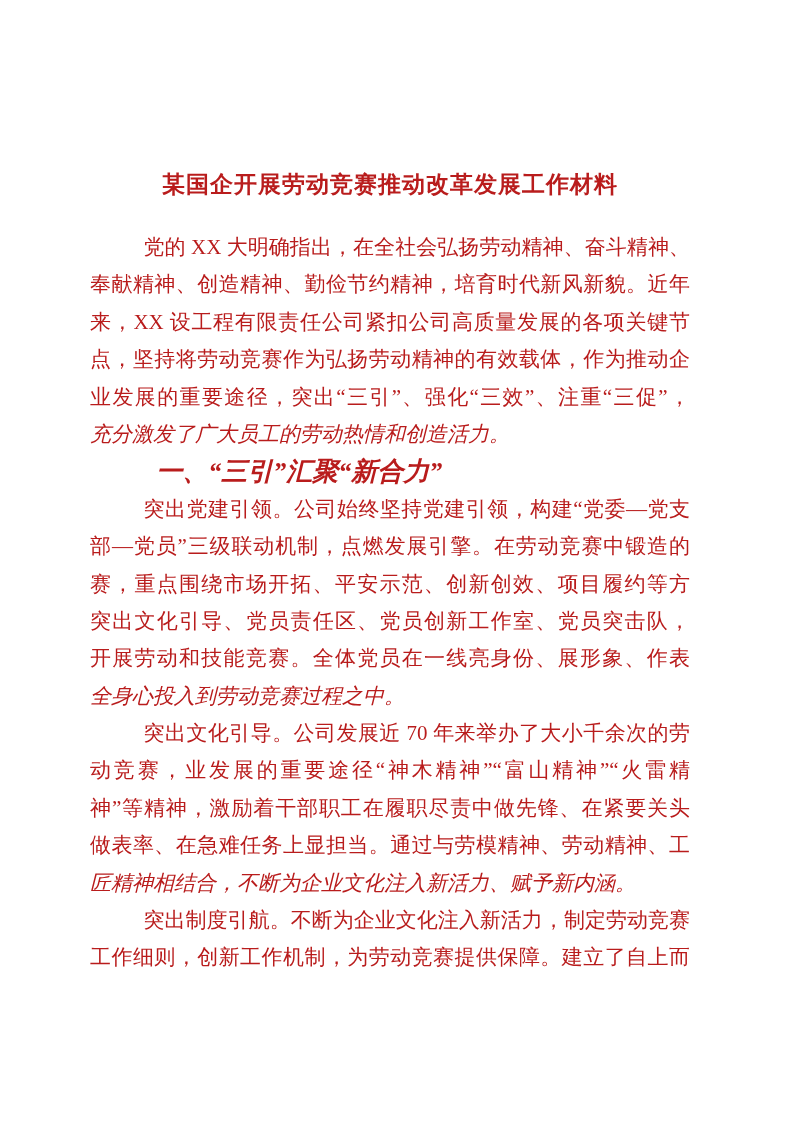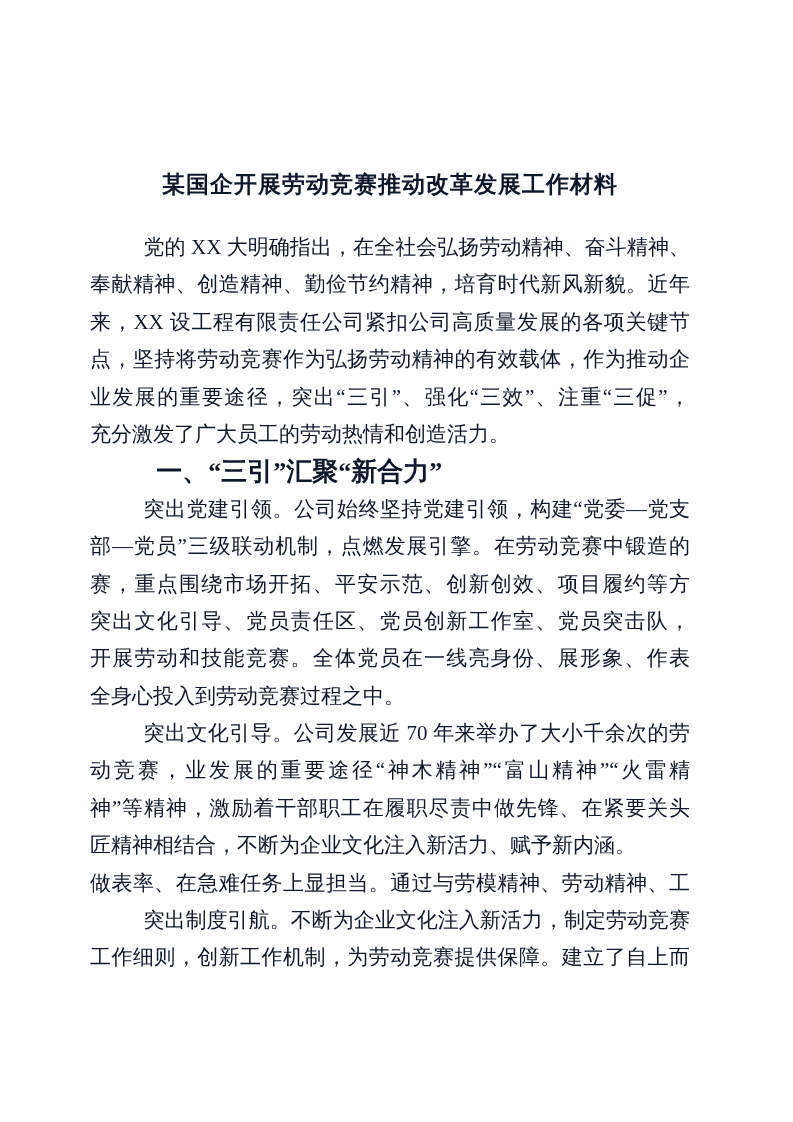--- a/index.html
+++ b/index.html
@@ -5,21 +5,21 @@
   html, body {
     margin: 0;
     padding: 0;
     background: #ffffff;
   }
   .page {
     position: relative;
     width: 793px;
     height: 1122px;
     background: #ffffff;
-    color: #0f172a;
+    color: #b91c1c;
     font-family: "Liberation Serif", "DejaVu Serif", serif;
     overflow: hidden;
     box-sizing: border-box;
   }
   .content {
     position: absolute;
     top: 164px;
     left: 90px;
     width: 600px;
   }
@@ -42,20 +42,21 @@
     height: 37.4px;
     text-align: justify;
     text-align-last: justify;
     overflow: hidden;
   }
   .line.first {
     text-indent: 2.55em;
   }
   .line.para-last {
     text-align-last: left;
+    font-style: italic;
   }
   .para.heading .line {
     font-weight: bold;
     text-align-last: left;
     font-size: 26px;
   }
 </style>
 </head>
 <body>
 
@@ -79,22 +80,22 @@
           <div class="line">部—党员”三级联动机制，点燃发展引擎。在劳动竞赛中锻造的</div>
           <div class="line">赛，重点围绕市场开拓、平安示范、创新创效、项目履约等方面，</div>
           <div class="line">突出文化引导、党员责任区、党员创新工作室、党员突击队，</div>
           <div class="line">开展劳动和技能竞赛。全体党员在一线亮身份、展形象、作表率，</div>
           <div class="line para-last">全身心投入到劳动竞赛过程之中。</div>
         </div>
         <div class="para body">
           <div class="line first">突出文化引导。公司发展近 70 年来举办了大小千余次的劳</div>
           <div class="line">动竞赛，业发展的重要途径“神木精神”“富山精神”“火雷精</div>
           <div class="line">神”等精神，激励着干部职工在履职尽责中做先锋、在紧要关头</div>
+          <div class="line">做表率、在急难任务上显担当。通过与劳模精神、劳动精神、工</div>
           <div class="line para-last">匠精神相结合，不断为企业文化注入新活力、赋予新内涵。</div>
-          <div class="line">做表率、在急难任务上显担当。通过与劳模精神、劳动精神、工</div>
         </div>
         <div class="para body">
           <div class="line first">突出制度引航。不断为企业文化注入新活力，制定劳动竞赛</div>
           <div class="line">工作细则，创新工作机制，为劳动竞赛提供保障。建立了自上而</div>
         </div>
       </div>
   </div>
 </div>
 
 </body></html>

